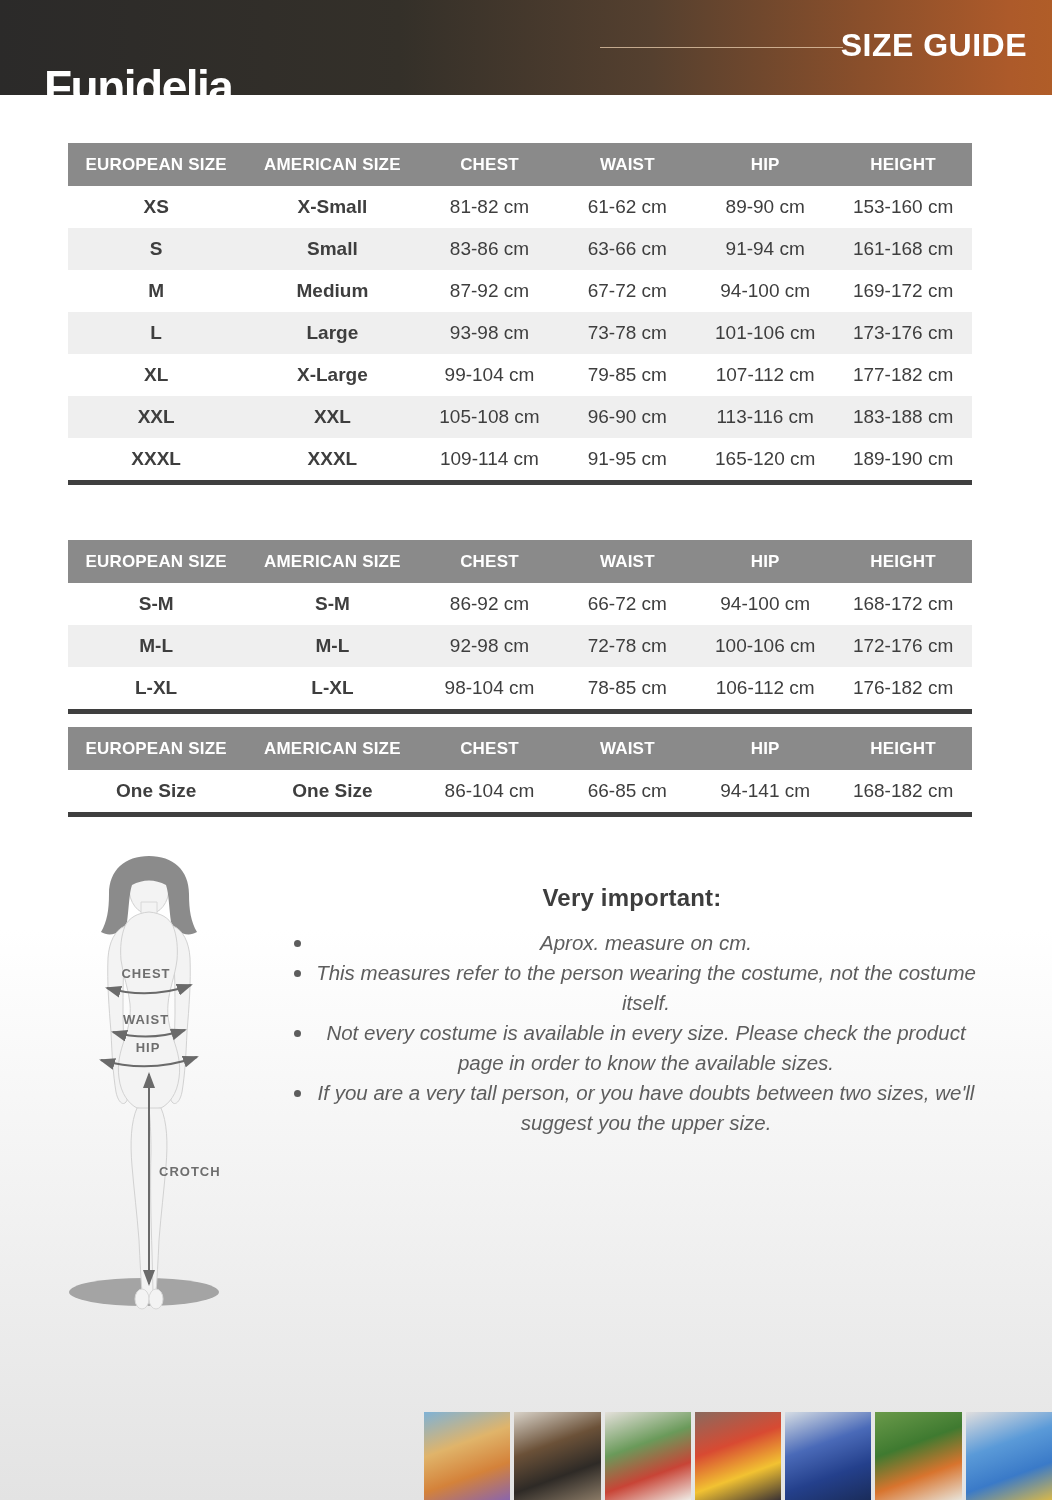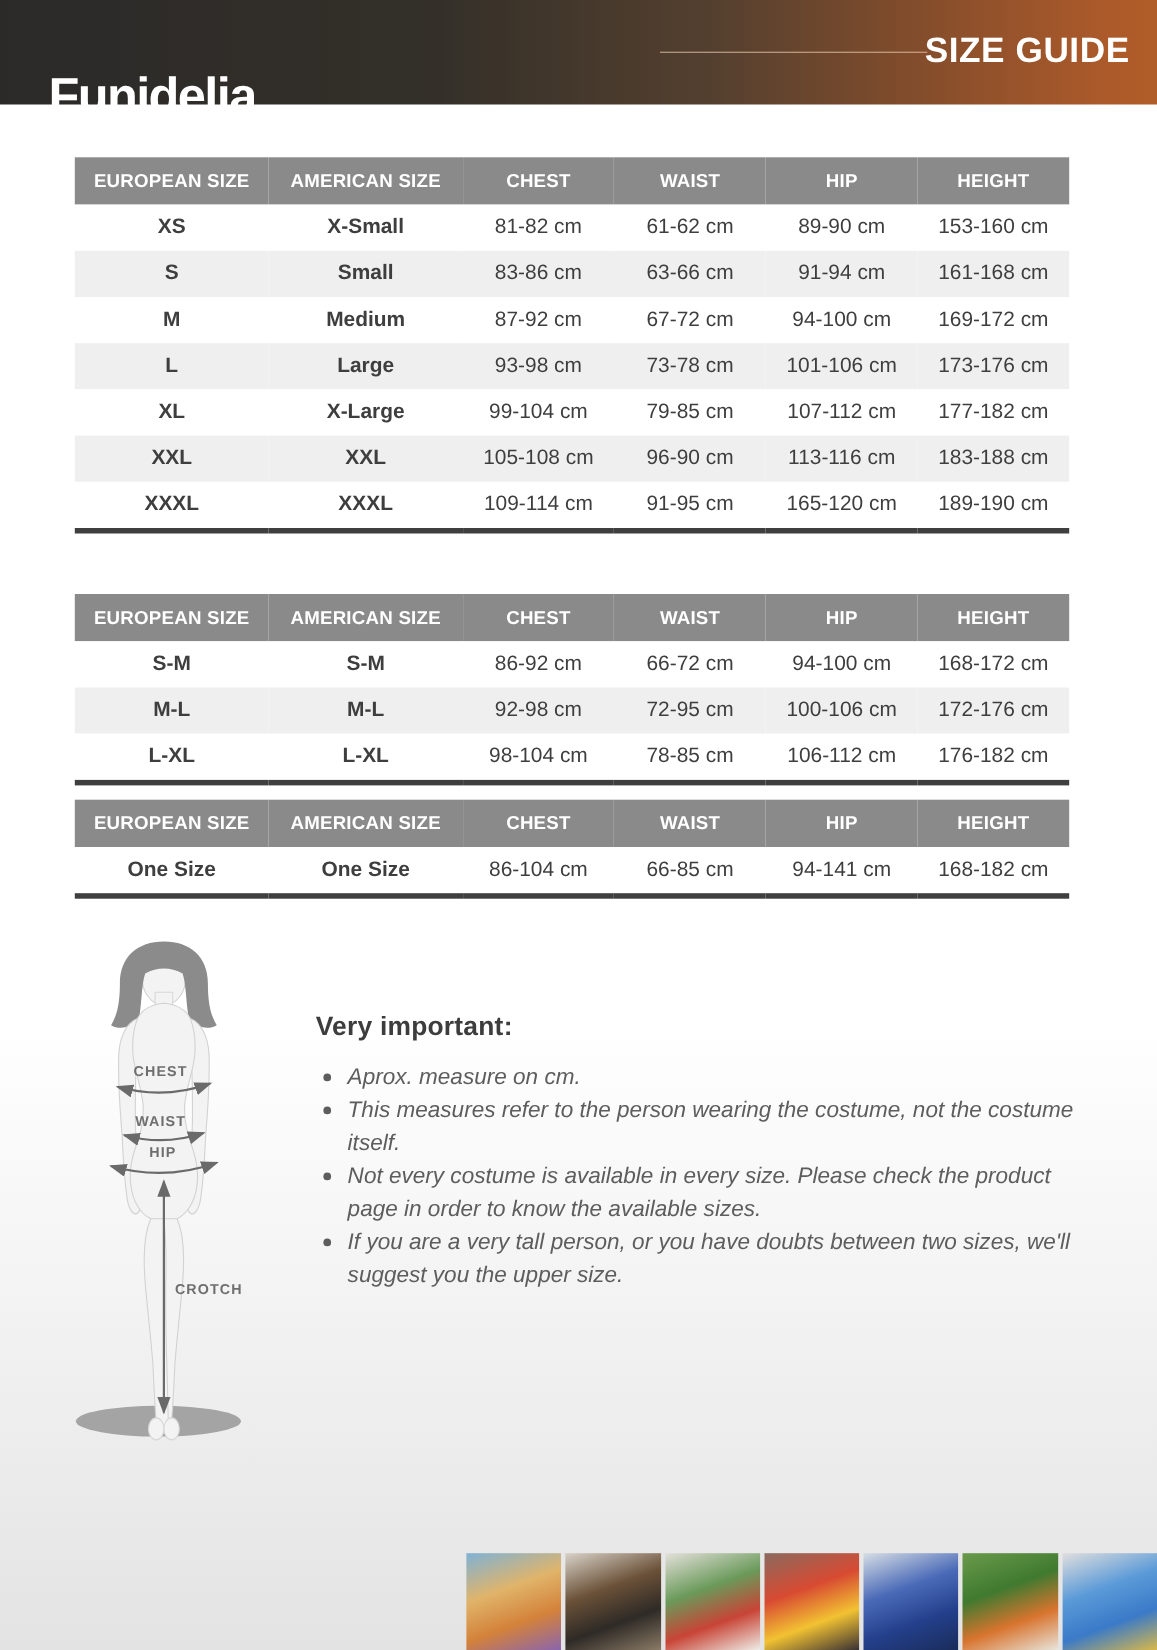--- a/index.html
+++ b/index.html
@@ -30,21 +30,21 @@
   table.size-table tbody tr:nth-child(even) td{background:#efefef;}
   col.w-big{width:19.5%;} col.w-sm{width:15.25%;}
   #table-adult{top:143px;} #table-combined{top:540px;} #table-onesize{top:727px;}
 
   
   .figure-wrap{position:absolute;left:49px;top:852px;width:200px;height:470px;}
   .fig-label{font-size:13px;font-weight:700;fill:#6e6e6e;letter-spacing:1px;
              font-family:"Liberation Sans",sans-serif;}
 
   
-  .notes{position:absolute;left:287px;top:920px;width:690px;}
+  .notes{position:absolute;left:287px;top:884px;width:690px;text-align:center;}
   .notes h2{margin:0 0 16px 0;font-size:24px;font-weight:700;color:#3d3d3d;letter-spacing:.2px;}
   .notes ul{margin:1px;padding:0;list-style:none;font-style:italic;}
   .notes li{position:relative;padding-left:28px;font-size:20.5px;line-height:30px;color:#5d5d5d;}
   .notes li::before{content:"";position:absolute;left:6px;top:12px;width:7px;height:7px;
                     border-radius:50%;background:#5d5d5d;}
 
   
   .photo-strip{position:absolute;left:424px;bottom:0;width:628px;height:88px;
                display:flex;gap:4px;}
   .photo-strip .tile{flex:1;height:88px;}
@@ -166,21 +166,21 @@
           <td class="c1">S-M</td>
           <td class="c2">86-92 cm</td>
           <td class="c3">66-72 cm</td>
           <td class="c4">94-100 cm</td>
           <td class="c5">168-172 cm</td>
         </tr>
         <tr>
           <td class="c0">M-L</td>
           <td class="c1">M-L</td>
           <td class="c2">92-98 cm</td>
-          <td class="c3">72-95 cm</td>
+          <td class="c3">72-78 cm</td>
           <td class="c4">100-106 cm</td>
           <td class="c5">172-176 cm</td>
         </tr>
         <tr>
           <td class="c0">L-XL</td>
           <td class="c1">L-XL</td>
           <td class="c2">98-104 cm</td>
           <td class="c3">78-85 cm</td>
           <td class="c4">106-112 cm</td>
           <td class="c5">176-182 cm</td>

